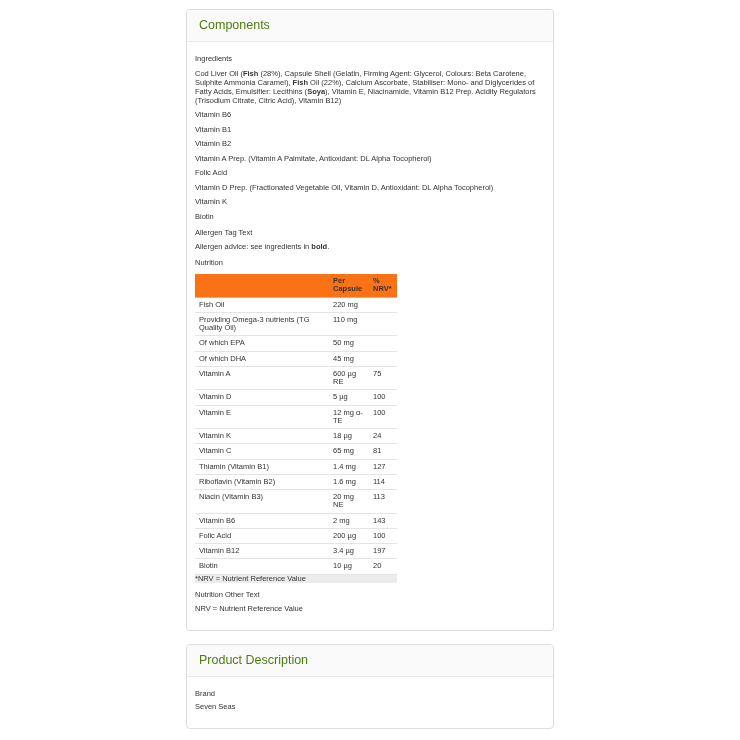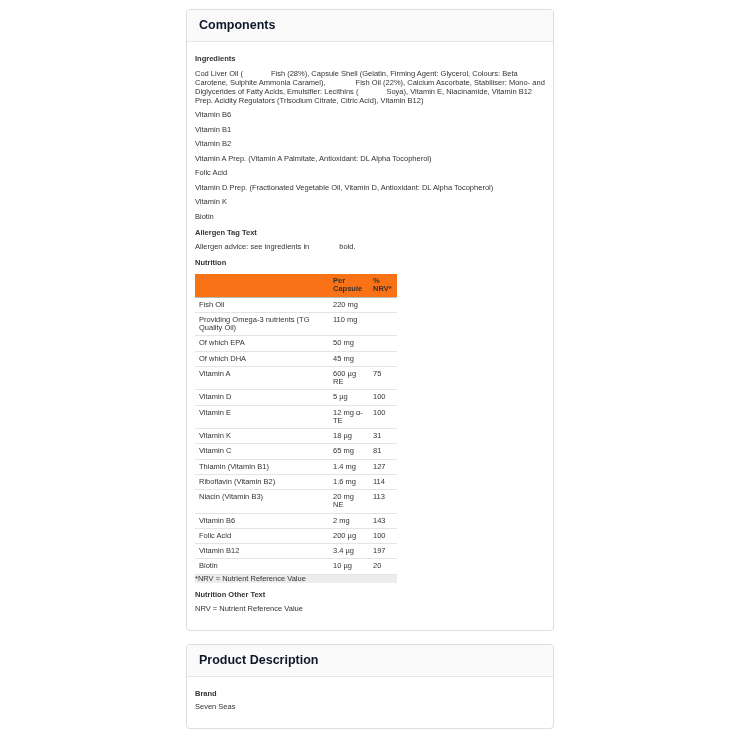--- a/index.html
+++ b/index.html
@@ -22,29 +22,29 @@
     overflow: hidden;
   }
   .card-header {
     background: #fafafa;
     border-bottom: 1px solid #e7e7e7;
     padding: 8px 12px;
   }
   .card-title {
     font-size: 12.5px;
     line-height: 1.2;
-    font-weight: 700;
-    color: #0f172a;
+    font-weight: 400;
+    color: #4d7c0f;
   }
   .card-body {
     padding: 5px 8px 11px 8px;
   }
   p { margin: 5.5px 0; font-size: 7.5px; line-height: 1.2; }
-  .sub-heading { font-weight: bold; margin-top: 7px; }
-  .b { font-weight: normal; margin-left: 28px; }
+  .sub-heading { font-weight: normal; margin-top: 7px; }
+  .b { font-weight: bold; }
   .nutrition-table {
     border-collapse: collapse;
     width: 202px;
     font-size: 7.5px;
     margin: 7px 0 3px 0;
     table-layout: fixed;
   }
   .nutrition-table th, .nutrition-table td {
     text-align: left;
     vertical-align: top;
@@ -163,21 +163,21 @@
 
             <tr>
               <td>Vitamin E</td>
               <td>12 mg α-TE</td>
               <td>100</td>
             </tr>
 
             <tr>
               <td>Vitamin K</td>
               <td>18 µg</td>
-              <td>31</td>
+              <td>24</td>
             </tr>
 
             <tr>
               <td>Vitamin C</td>
               <td>65 mg</td>
               <td>81</td>
             </tr>
 
             <tr>
               <td>Thiamin (Vitamin B1)</td>

